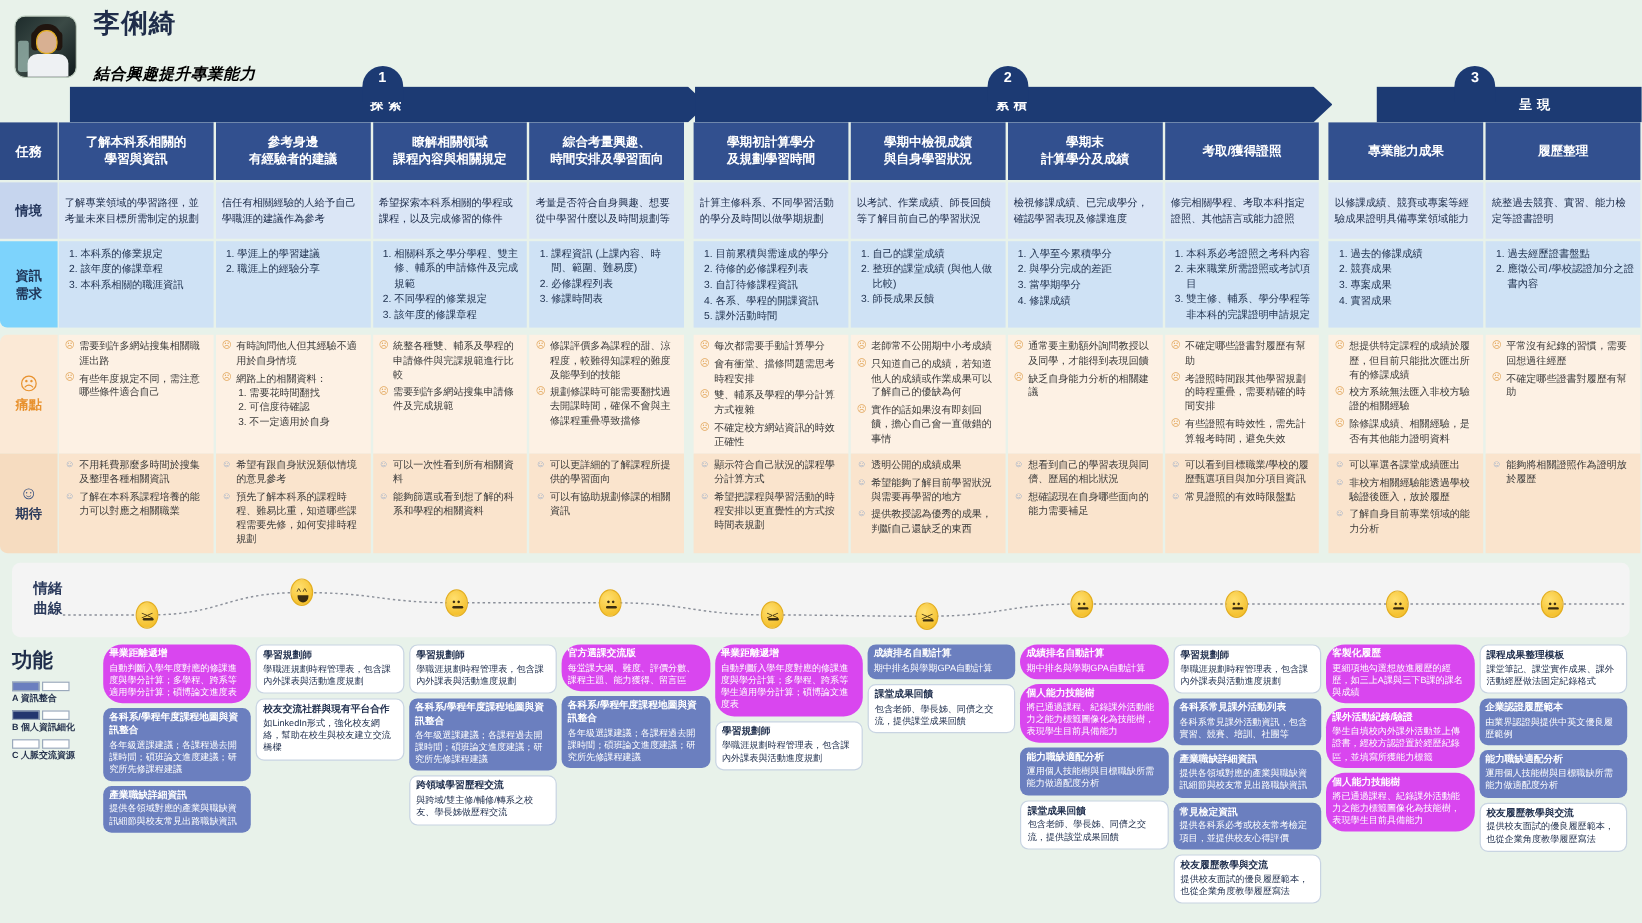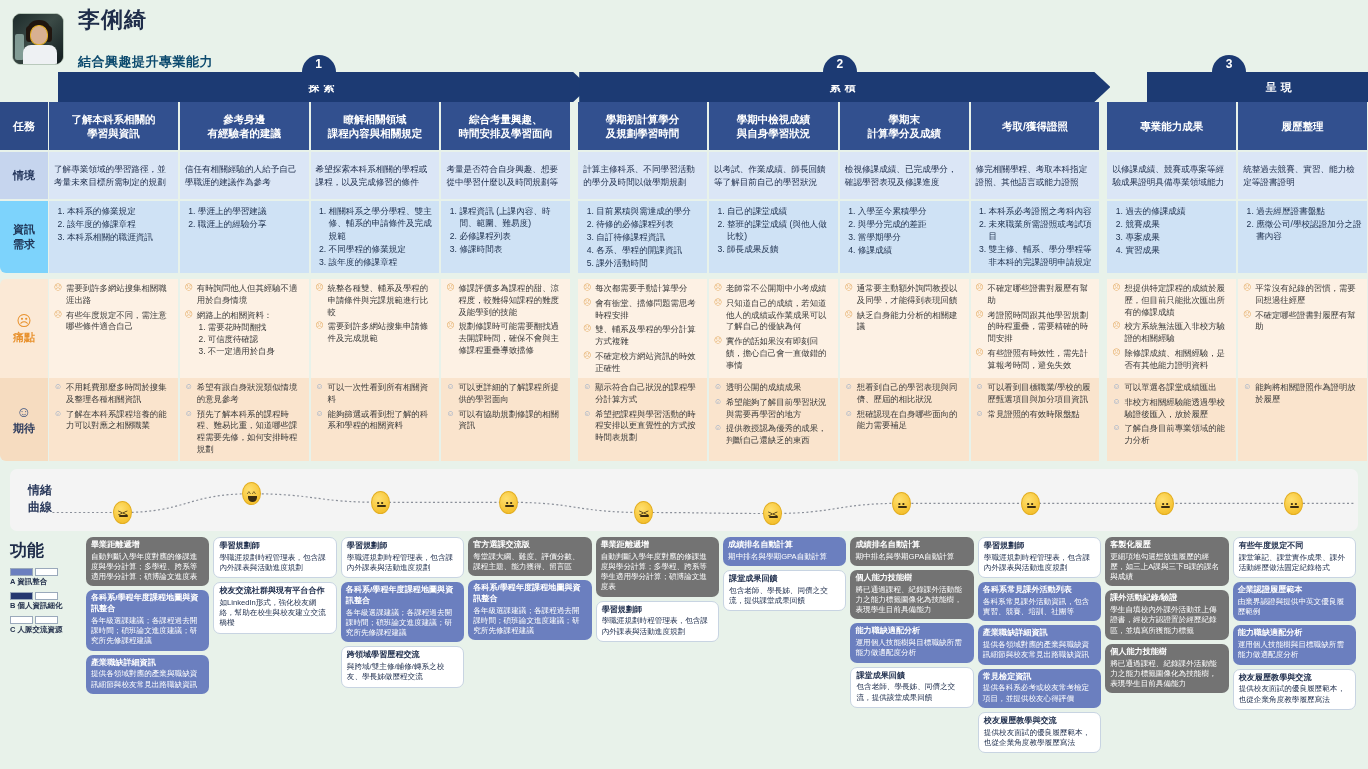--- a/index.html
+++ b/index.html
@@ -22,21 +22,21 @@
   #avatar .bg1{position:absolute;inset:0;background:linear-gradient(135deg,#1d2b2b 0%,#3b4a46 45%,#101a1c 100%);}
   #avatar .face{position:absolute;left:17px;top:11px;width:18px;height:20px;border-radius:48% 48% 44% 44%;background:#d8b092;}
   #avatar .hair{position:absolute;left:14px;top:6px;width:24px;height:15px;border-radius:12px 12px 4px 4px;background:#20150f;}
   #avatar .hair2{position:absolute;left:13px;top:12px;width:7px;height:16px;border-radius:4px;background:#20150f;}
   #avatar .hair3{position:absolute;left:32px;top:12px;width:7px;height:16px;border-radius:4px;background:#20150f;}
   #avatar .glass{position:absolute;left:19px;top:17px;width:14px;height:4px;border-top:1.4px solid #2a2a2a;}
   #avatar .body{position:absolute;left:10px;top:31px;width:34px;height:22px;border-radius:8px 8px 0 0;background:#eef1f3;}
   #avatar .sideobj{position:absolute;left:2px;top:20px;width:9px;height:26px;background:#9bb8b0;border-radius:2px;opacity:.75;}
   #headtxt{ margin-left:14px; }
   #headtxt .nm{ font-size:22px;font-weight:bold;letter-spacing:1px;color:#1f2d4a;line-height:1.2;}
-  #headtxt .sb{ font-size:13px;font-weight:bold;color:#0c4a6e;margin-top:20px;letter-spacing:.5px;}
+  #headtxt .sb{ font-size:13px;font-weight:bold;color:#000000;margin-top:20px;letter-spacing:.5px;font-style:italic;}
 
   
   #phasebar{ position:relative; height:30px; margin:0 10px; }
   .phase{
     position:absolute;top:0;height:30px;background:#1c3a73;
     display:flex;align-items:center;justify-content:center;
     color:#fff;font-size:11px;font-weight:bold;letter-spacing:4px;
   }
   .phase.arrow{ clip-path:polygon(0 0, calc(100% - 16px) 0, 100% 50%, calc(100% - 16px) 100%, 0 100%); }
   .phase.first{ clip-path:polygon(0 0, calc(100% - 16px) 0, 100% 50%, calc(100% - 16px) 100%, 0 100%); }
@@ -95,21 +95,21 @@
   #fnlab .t{ font-size:17px;font-weight:bold;color:#1f2d4a;margin-bottom:6px; }
   .lg{ margin-bottom:5px; }
   .lg .sw{ display:flex;gap:2px;margin-bottom:1px; }
   .lg .sw i{ display:block;width:23px;height:8px;border:1px solid #9aa9bb; }
   .lg .nm{ font-size:7.5px;color:#25324d;font-weight:bold;white-space:nowrap; }
   #fncols{ flex:1 1 auto;display:flex; }
   .fcol{ flex:1 1 0;padding:0 2px; }
   .card{ border-radius:7px;padding:3px 5px 4px 5px;margin-bottom:4px;font-size:7.6px;line-height:1.34; }
   .card .h{ font-weight:bold;font-size:8.1px;display:block;margin-bottom:1px; }
   .A{ background:#6b7fbf;color:#fff; }
-  .B{ background:#737373;color:#fff; }
+  .B{ background:#d946ef;color:#fff;border-radius:16px; }
   .C{ background:#ffffff;color:#22314f;border:1px solid #c8d4e2; }
 </style>
 </head>
 <body>
 
 <div id="header">
   <div id="avatar">
     <div class="bg1"></div>
       <div class="sideobj"></div>
       <div class="body"></div>
@@ -619,19 +619,19 @@
         <div class="card A"><span class="h">產業職缺詳細資訊</span><span>提供各領域對應的產業與職缺資訊細節與校友常見出路職缺資訊</span></div>
         <div class="card A"><span class="h">常見檢定資訊</span><span>提供各科系必考或校友常考檢定項目，並提供校友心得評價</span></div>
         <div class="card C"><span class="h">校友履歷教學與交流</span><span>提供校友面試的優良履歷範本，也從企業角度教學履歷寫法</span></div>
       </div>
       <div class="fcol">
         <div class="card B"><span class="h">客製化履歷</span><span>更細項地勾選想放進履歷的經歷，如三上A課與三下B課的課名與成績</span></div>
         <div class="card B"><span class="h">課外活動紀錄/驗證</span><span>學生自填校內外課外活動並上傳證書，經校方認證置於經歷紀錄區，並填寫所獲能力標籤</span></div>
         <div class="card B"><span class="h">個人能力技能樹</span><span>將已通過課程、紀錄課外活動能力之能力標籤圖像化為技能樹，表現學生目前具備能力</span></div>
       </div>
       <div class="fcol">
-        <div class="card C"><span class="h">有些年度規定不同</span><span>課堂筆記、課堂實作成果、課外活動經歷做法固定紀錄格式</span></div>
+        <div class="card C"><span class="h">課程成果整理模板</span><span>課堂筆記、課堂實作成果、課外活動經歷做法固定紀錄格式</span></div>
         <div class="card A"><span class="h">企業認證履歷範本</span><span>由業界認證與提供中英文優良履歷範例</span></div>
         <div class="card A"><span class="h">能力職缺適配分析</span><span>運用個人技能樹與目標職缺所需能力做適配度分析</span></div>
         <div class="card C"><span class="h">校友履歷教學與交流</span><span>提供校友面試的優良履歷範本，也從企業角度教學履歷寫法</span></div>
       </div>
     </div>
 </div>
 
 </body></html>

